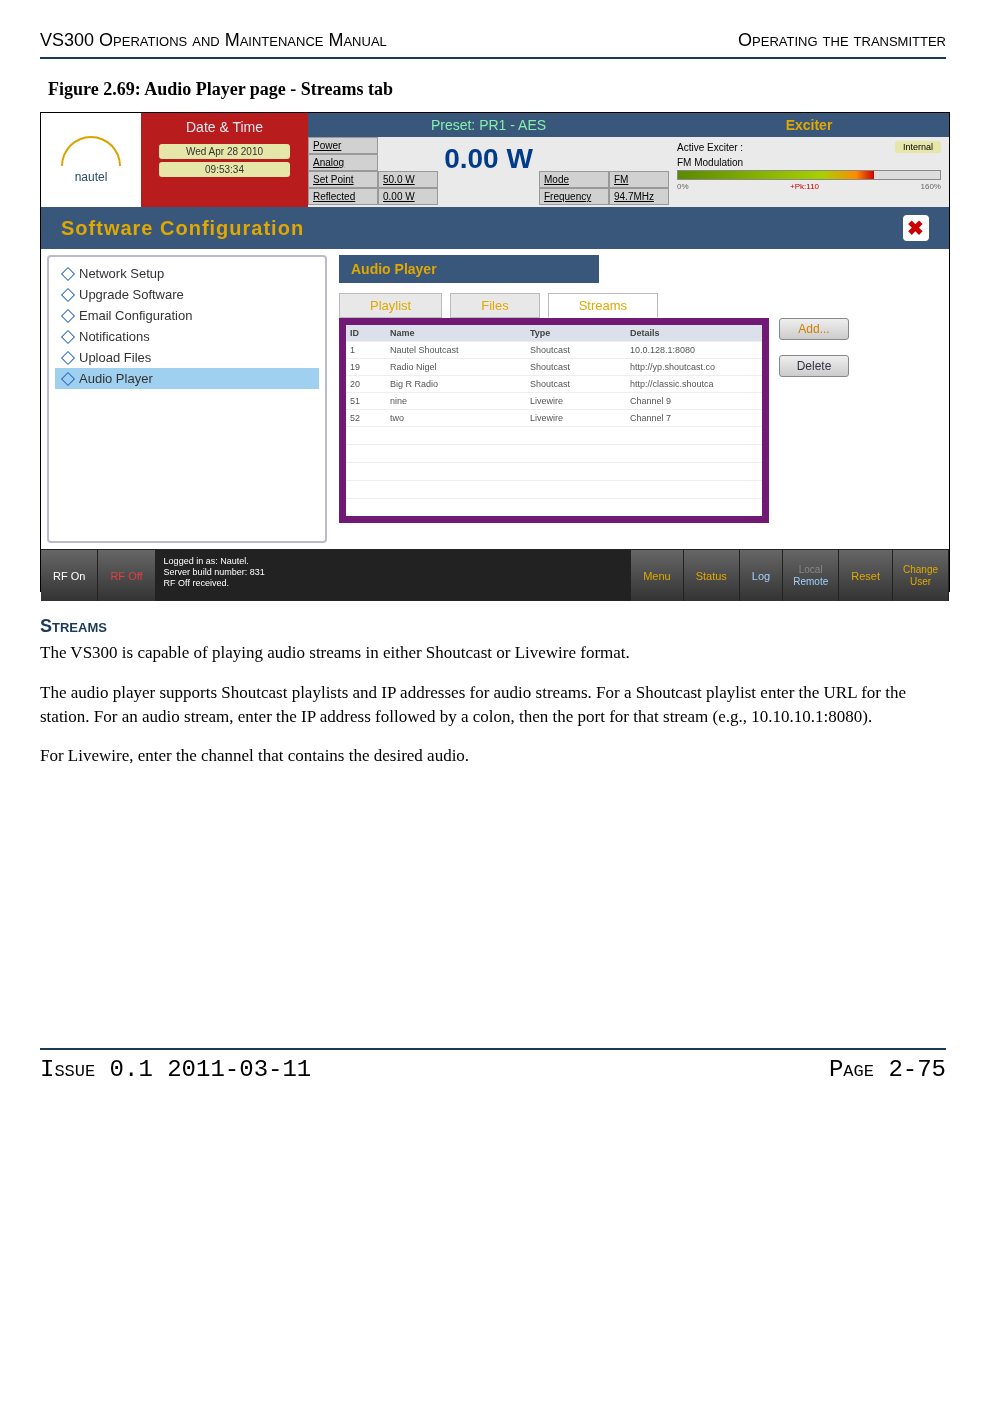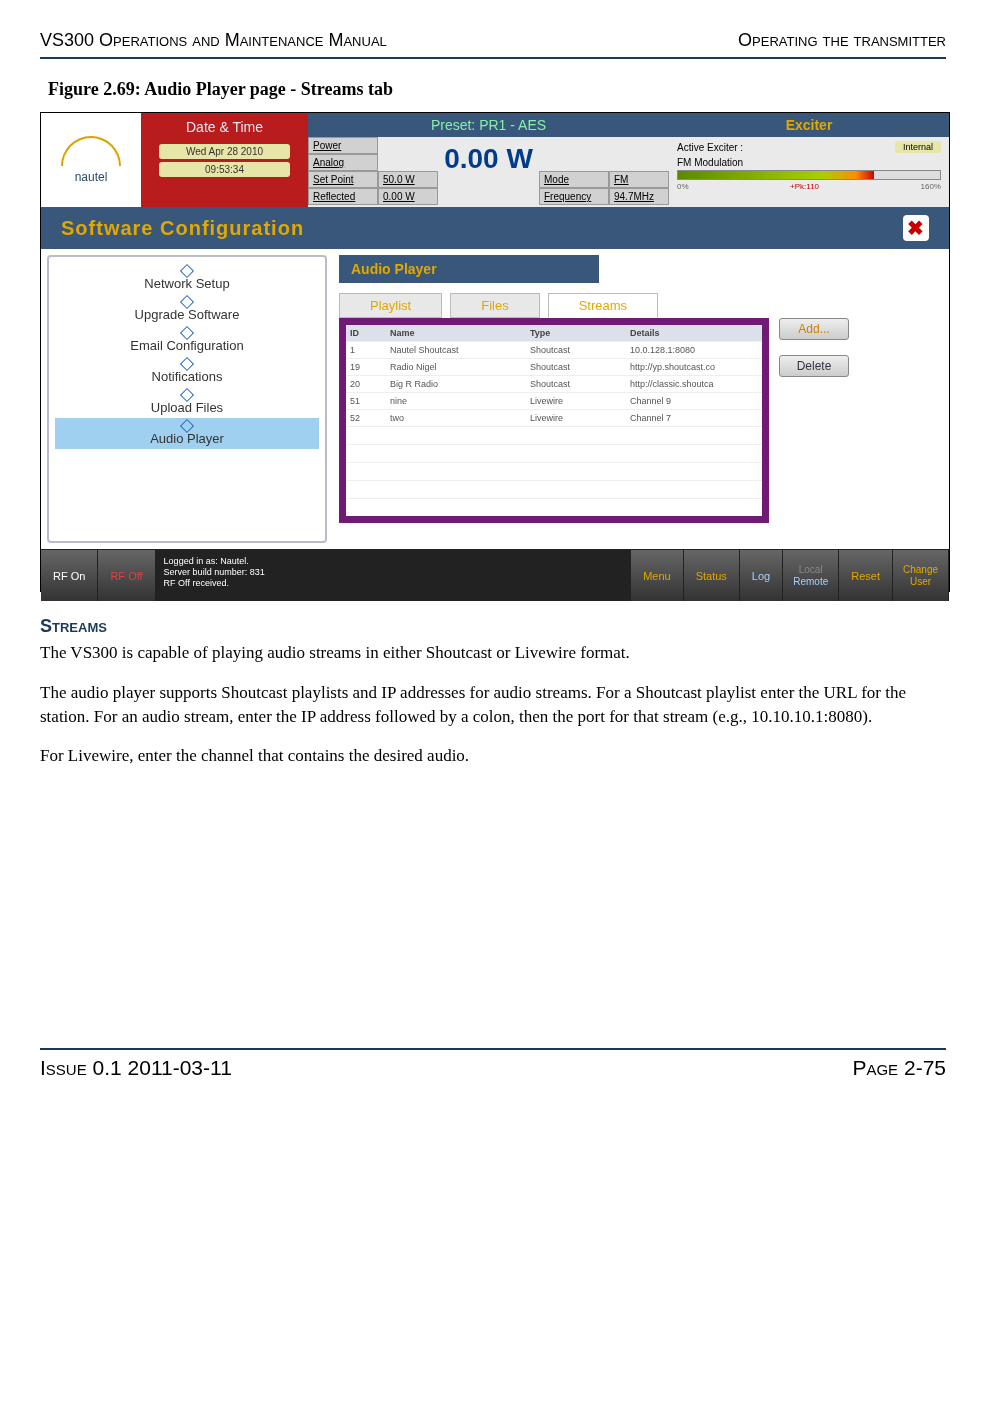--- a/index.html
+++ b/index.html
@@ -27,21 +27,21 @@
 .exc-body { padding: 4px 8px; font-size: 10px; }
 .exc-row1 { display: flex; justify-content: space-between; align-items: center; margin-bottom: 4px;}
 .exc-badge { background: #e6e6a8; padding: 1px 8px; border-radius: 3px; font-size: 9px; }
 .mod-bar { height: 10px; background: linear-gradient(90deg, #5a8a00 0%, #a8d000 55%, #ff8c00 68%, #c00 75%, #ddd 75%, #ddd 100%); margin: 2px 0; border: 1px solid #888; }
 .mod-labels { display: flex; justify-content: space-between; font-size: 8px; color: #666; }
 .mod-labels .pk { color: #c00; }
 .softconf-bar { background: #38577a; color: #e0a800; font-size: 20px; font-weight: bold; padding: 8px 20px; display: flex; justify-content: space-between; align-items: center; letter-spacing: 1px; }
 .close-x { width: 26px; height: 26px; background: #fff; color: #c00; font-size: 20px; font-weight: bold; display: flex; align-items: center; justify-content: center; border-radius: 4px; }
 .main-area { display: flex; height: 300px; }
 .sidebar { width: 280px; border: 2px solid #bbc; border-radius: 4px; margin: 6px; padding: 6px; background: #fff; }
-.sidebar-item { display: flex; align-items: center; padding: 3px 2px; font-size: 13px; color: #333; flex-direction: column; }
+.sidebar-item { display: flex; align-items: center; padding: 3px 2px; font-size: 13px; color: #333; }
 .sidebar-item.active { background: #a0d0f0; }
 .diamond { width: 10px; height: 10px; border: 1.5px solid #2a6ac0; transform: rotate(45deg); margin: 0 6px; }
 .content { flex: 1; margin: 6px; }
 .player-hdr { background: #38577a; color: #e0a800; font-weight: bold; padding: 6px 12px; font-size: 14px; margin-bottom: 10px; width: 260px; }
 .tabs-row { display: flex; gap: 8px; }
 .tab { padding: 4px 30px; font-size: 13px; color: #e0a800; background: #e8e8e8; border: 1px solid #bbb; }
 .tab.active { background: #fff; border-bottom: 1px solid #fff; }
 .table-wrap { display: flex; }
 .streams-table { width: 430px; border: 7px solid #701a75; }
 .tbl-hdr { display: flex; background: #dbe0ea; font-size: 9px; font-weight: bold; color: #444; }
@@ -55,21 +55,21 @@
 .bottom-bar { display: flex; height: 52px; background: #555; color: #fff; font-size: 11px; border-top: 1px solid #222; }
 .bb-btn { padding: 16px 12px; border-right: 1px solid #222; background: linear-gradient(#666,#333); display:flex; flex-direction:column; align-items:center; justify-content:center; }
 .bb-btn.red { color: #e04040; }
 .bb-btn.orange { color: #e0a800; }
 .bb-btn.blue { color: #a0cfff; }
 .bb-status { flex: 1; background: #222; font-size: 9px; padding: 6px 8px; line-height: 1.2; }
 .bb-btn.split { padding: 6px 10px; font-size: 10px; line-height: 1.2; }
 .bb-btn .dim { color: #888; }
 .section-head { font-variant: small-caps; color: #1a3a5a; font-size: 18px; margin-top: 24px; font-family: 'Trebuchet MS', sans-serif; font-weight: bold; }
 .body-text { font-size: 17px; line-height: 1.4; margin-top: 4px; margin-bottom: 16px; }
-.page-footer { display: flex; justify-content: space-between; font-variant: small-caps; font-size: 21px; border-top: 2px solid #1a3a5a; padding-top: 6px; margin-top: 280px; font-family: Liberation Sans, sans-serif; }
+.page-footer { display: flex; justify-content: space-between; font-variant: small-caps; font-size: 24px; border-top: 2px solid #1a3a5a; padding-top: 6px; margin-top: 280px; font-family: Liberation Mono, monospace; }
 </style>
 </head>
 <body>
 
 <div class="page-header">
   <span>VS300 Operations and Maintenance Manual</span>
   <span>Operating the transmitter</span>
 </div>
 
 <div class="figure-title">Figure 2.69: Audio Player page - Streams tab</div>

